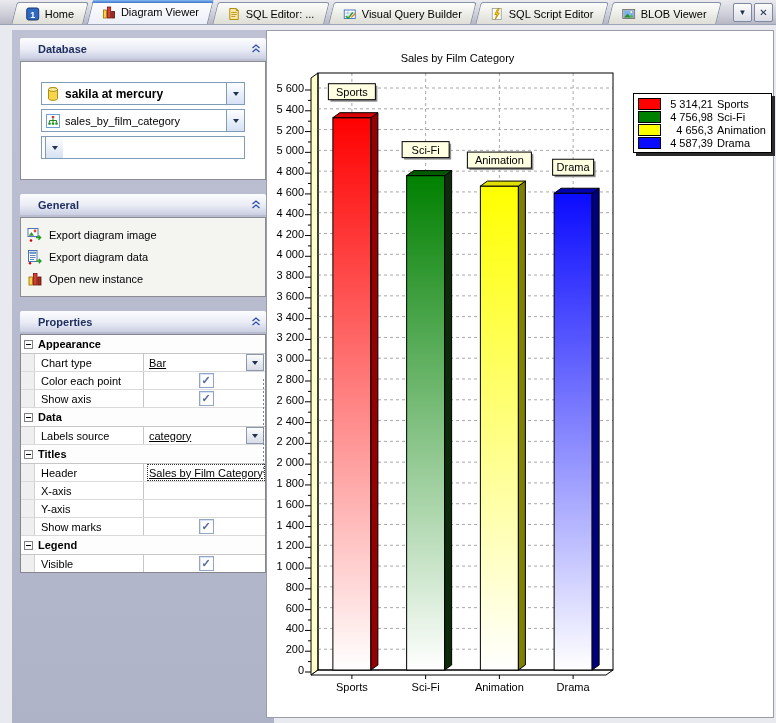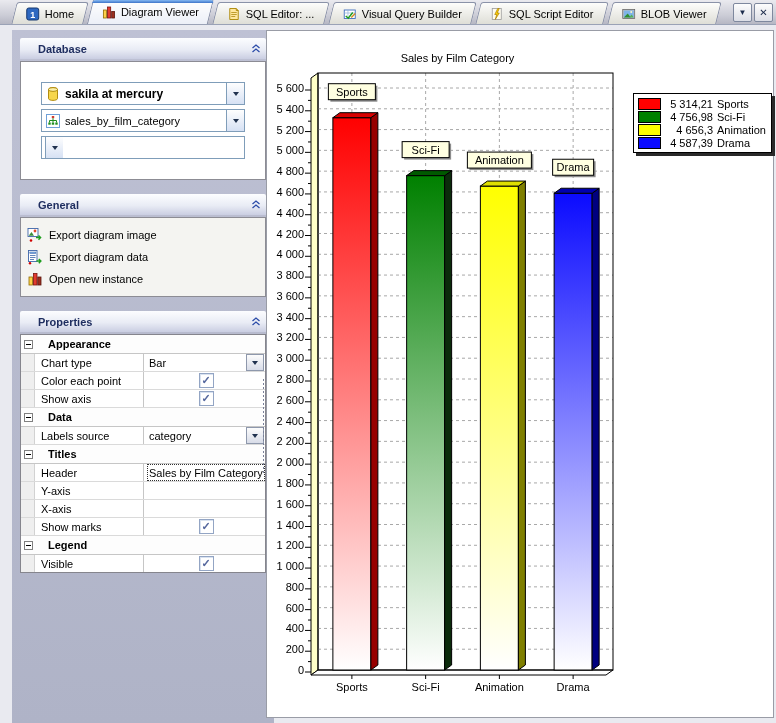--- a/index.html
+++ b/index.html
@@ -82,29 +82,29 @@
     width:17px;align-self:stretch;border-left:1px solid #7F9DB9;
     background:linear-gradient(180deg,#FEFEFE,#D6E1F4);
     display:flex;align-items:center;justify-content:center;
   }
   .arr{width:0;height:0;border-left:3.5px solid transparent;border-right:3.5px solid transparent;border-top:4px solid #21324F;}
   .glink{height:22px;display:flex;align-items:center;gap:6px;padding-left:2px;}
   .glink .dicon{width:16px;height:16px;}
   
   .props{border:1px solid #85858D;background:#fff;}
   .prow-group{
-    display:flex;align-items:center;height:18px;gap:15px;padding-left:3px;
+    display:flex;align-items:center;height:18px;gap:5px;padding-left:3px;
     font-weight:bold;border-bottom:1px solid #C6C6C6;background:#FDFDFD;
   }
   .prow{display:flex;height:17px;border-bottom:1px solid #DADADA;align-items:stretch;}
   .props > :last-child{border-bottom:none;}
   .pgutter{width:13px;background:#EFEFEF;border-right:1px solid #D2D2D2;}
   .plabel{width:102px;display:flex;align-items:center;padding-left:6px;border-right:1px solid #C6C6C6;}
   .pvalue{flex:1;display:flex;align-items:center;padding-left:3px;position:relative;}
-  .pv-text{flex:1;align-self:stretch;display:flex;align-items:center;padding-left:2px;white-space:nowrap;overflow:hidden;}
+  .pv-text{flex:1;align-self:stretch;display:flex;align-items:center;padding-left:2px;white-space:nowrap;overflow:hidden;text-decoration:underline;}
   .pv-text.focused{outline:1px dotted #303030;outline-offset:-1px;}
   .pv-drop{
     width:16px;height:15px;margin-right:1px;border:1px solid #8E98AC;
     background:linear-gradient(180deg,#FCFCFC,#D8DCE8);
     display:flex;align-items:center;justify-content:center;flex:none;
   }
   .cbx{
     width:13px;height:13px;border:1px solid #93A5C4;background:#fff;margin:0 auto;
     display:flex;align-items:center;justify-content:center;
     color:#56689E;font-weight:bold;font-size:11px;line-height:1;
@@ -336,28 +336,28 @@
         </div>
         <div class="prow">
           <div class="pgutter"></div>
           <div class="plabel">Header</div>
           <div class="pvalue">
             <span class="pv-text focused">Sales by Film Category</span>
           </div>
         </div>
         <div class="prow">
           <div class="pgutter"></div>
+          <div class="plabel">X-axis</div>
+          <div class="pvalue">
+            <span class="pv-text"></span>
+          </div>
+        </div>
+        <div class="prow">
+          <div class="pgutter"></div>
           <div class="plabel">Y-axis</div>
-          <div class="pvalue">
-            <span class="pv-text"></span>
-          </div>
-        </div>
-        <div class="prow">
-          <div class="pgutter"></div>
-          <div class="plabel">X-axis</div>
           <div class="pvalue">
             <span class="pv-text"></span>
           </div>
         </div>
         <div class="prow">
           <div class="pgutter"></div>
           <div class="plabel">Show marks</div>
           <div class="pvalue">
             <span class="cbx">✓</span>
           </div>

